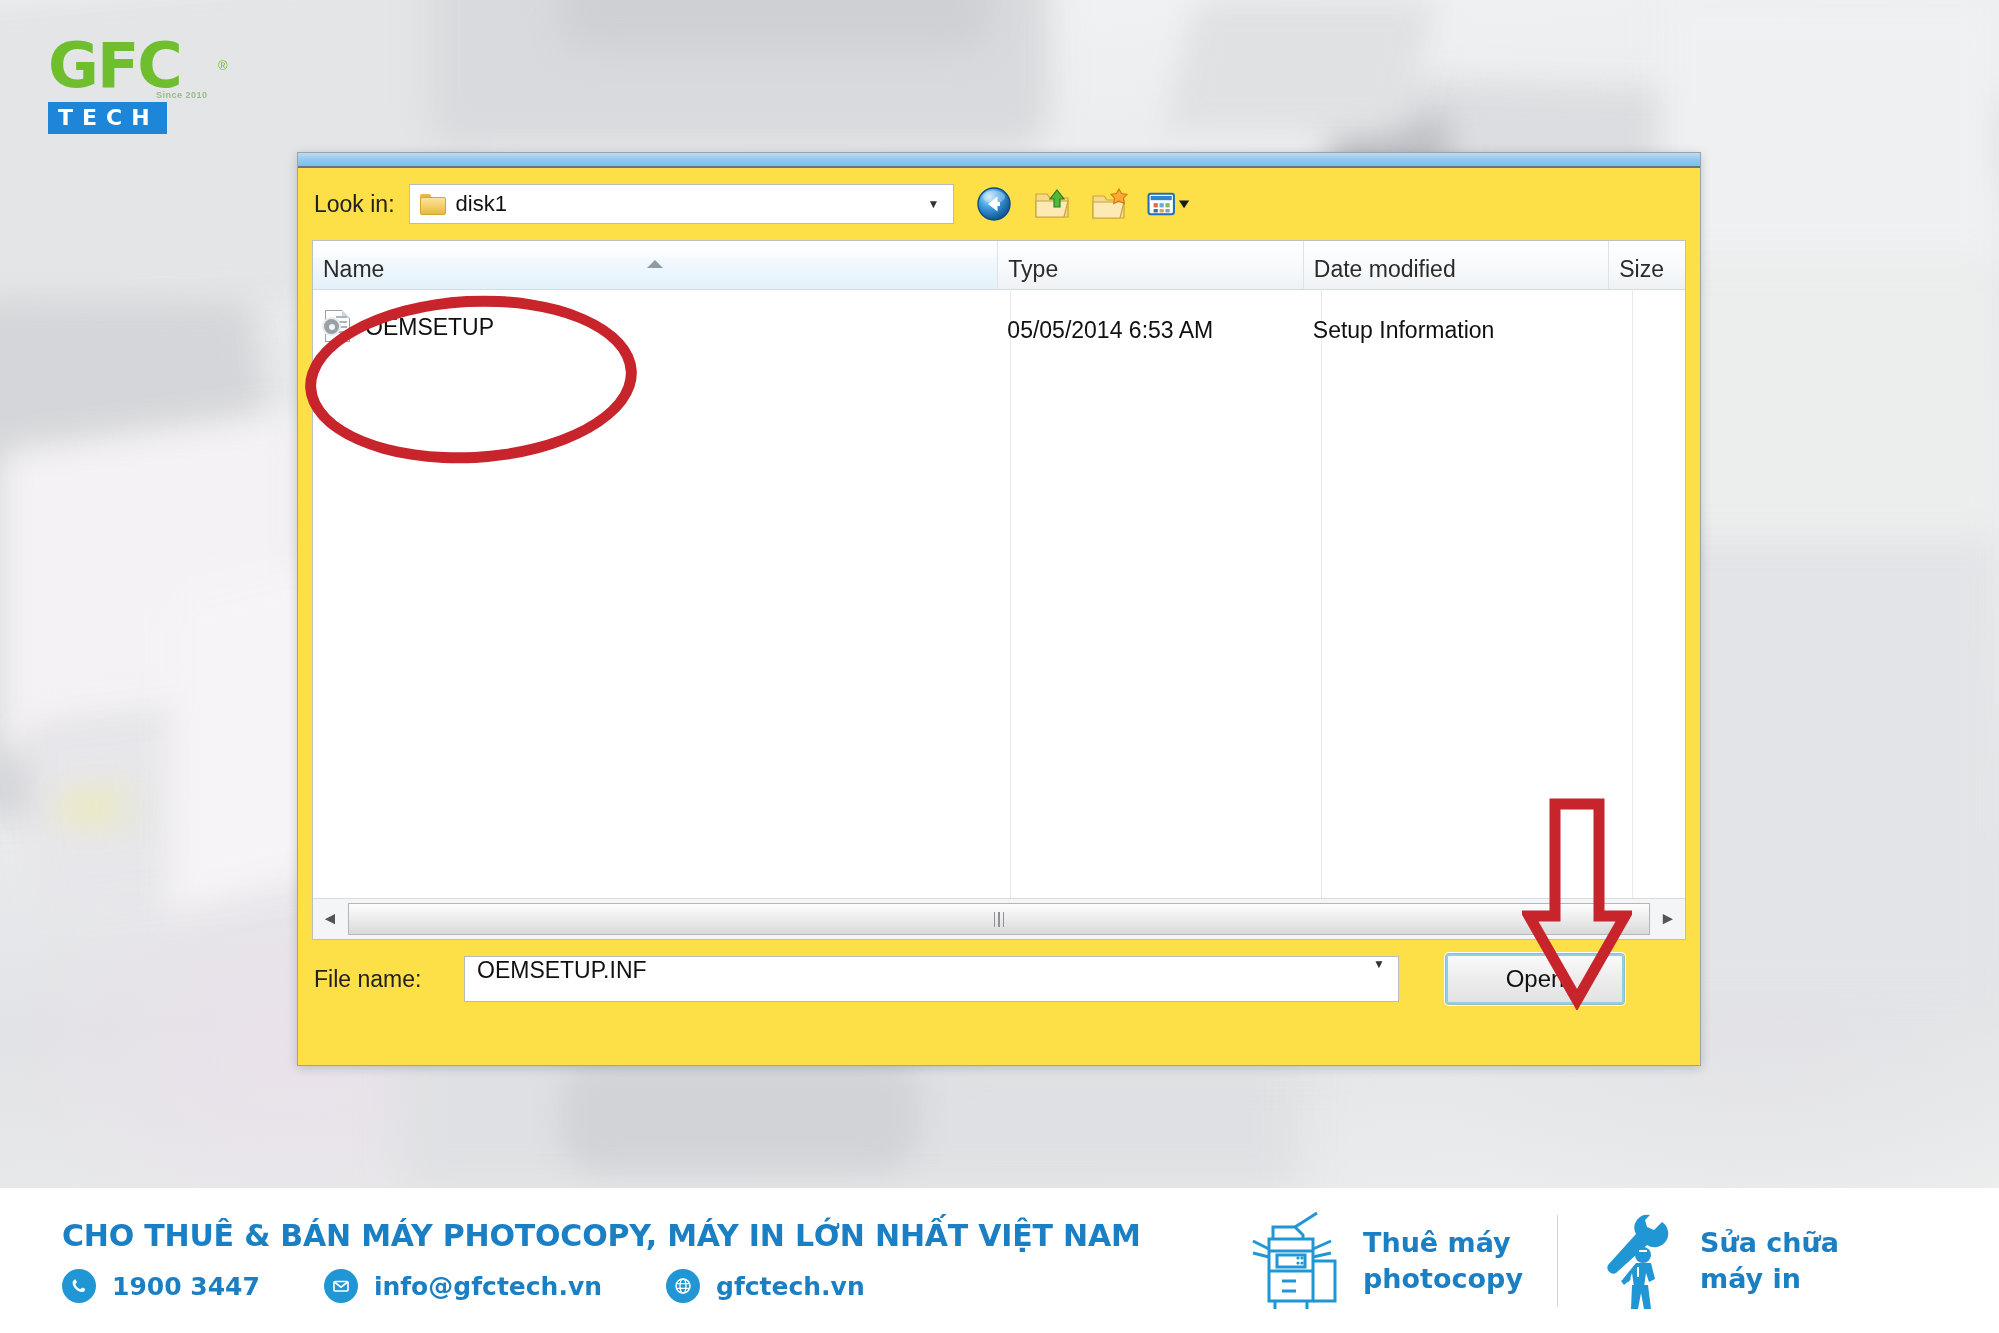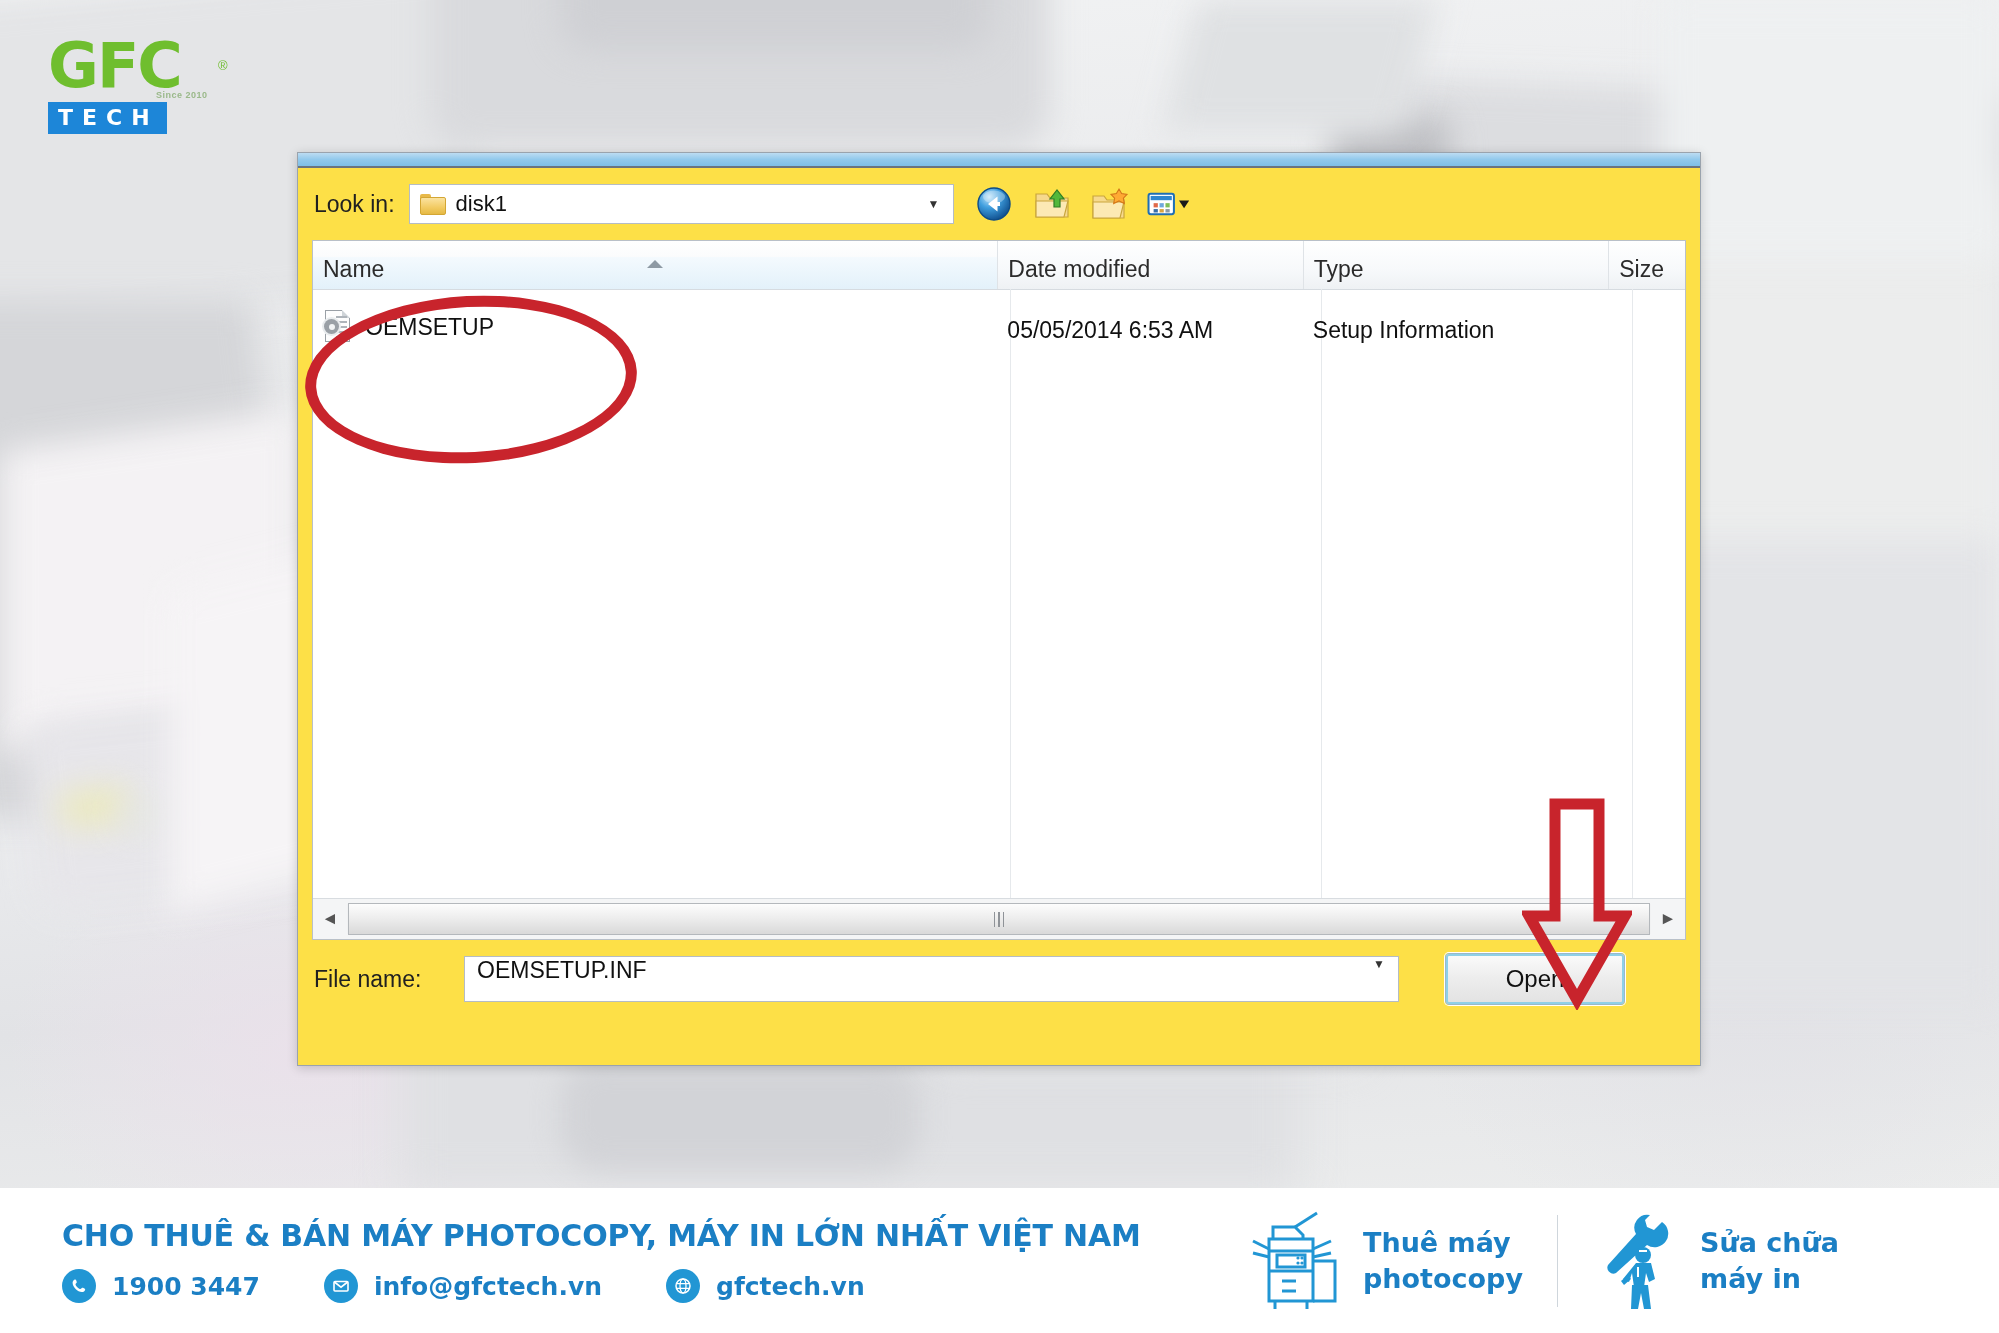--- a/index.html
+++ b/index.html
@@ -241,25 +241,25 @@
       </div>
     </div>
   </div>
 
   <div id="listwrap">
     <div id="headerrow">
       <div class="hcell c-name sorted">
         <div class="sortarrow"></div>
         <span>Name</span>
       </div>
+      <div class="hcell c-type">
+        <span>Type</span>
+      </div>
       <div class="hcell c-date">
         <span>Date modified</span>
-      </div>
-      <div class="hcell c-type">
-        <span>Type</span>
       </div>
       <div class="hcell c-size">
         <span>Size</span>
       </div>
     </div>
 
     <div class="vsep" style="left:697px;"></div>
     <div class="vsep" style="left:1008px;"></div>
     <div class="vsep" style="left:1319px;"></div>
 

